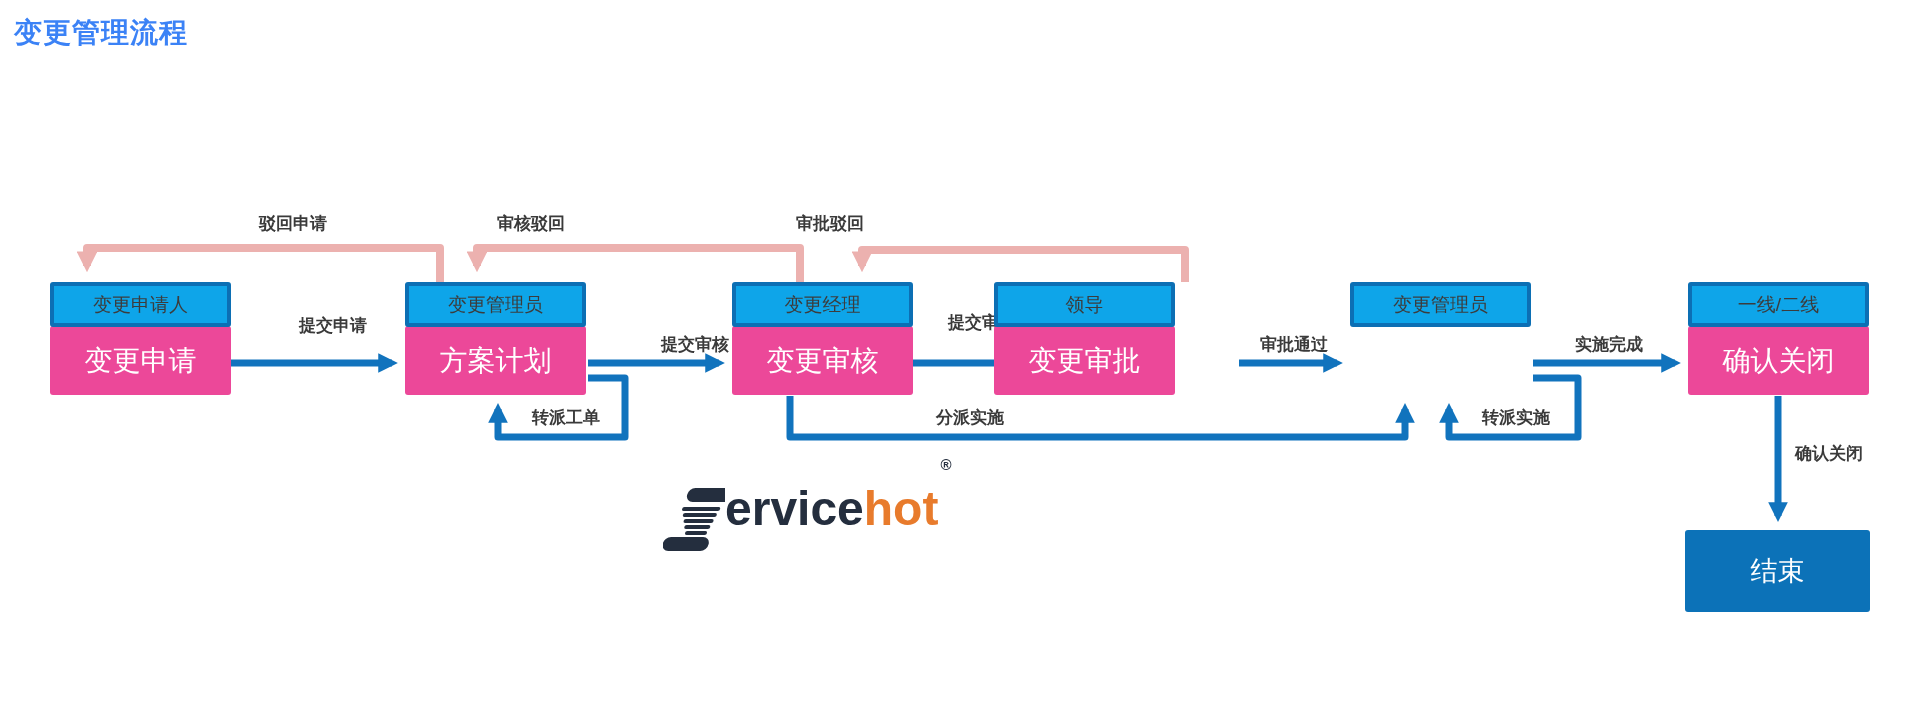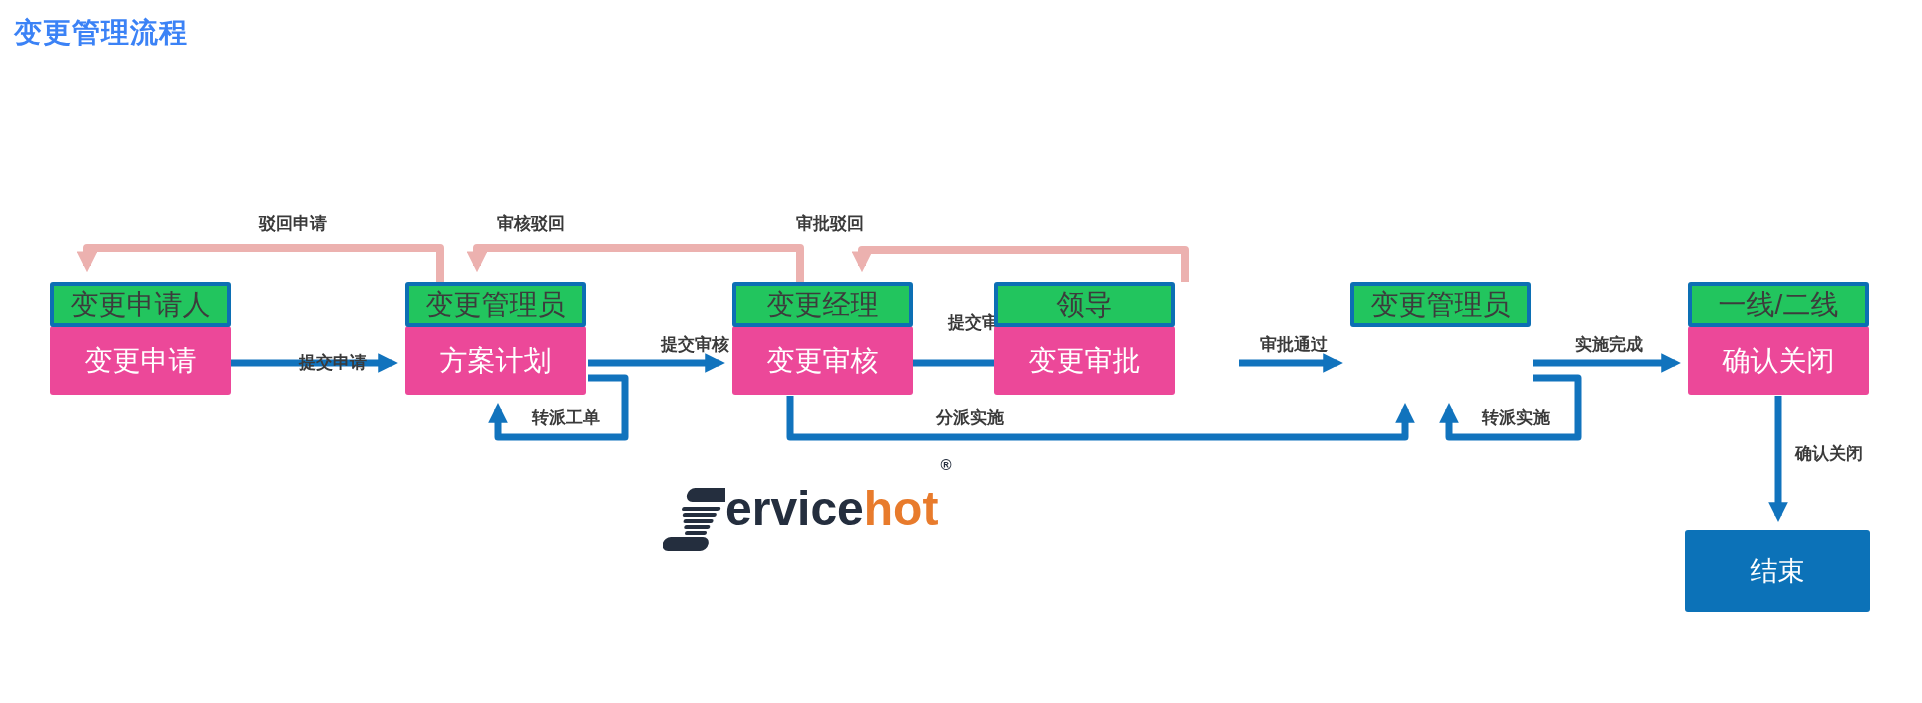--- a/index.html
+++ b/index.html
@@ -8,24 +8,24 @@
 
   .page-title{
     position:absolute;left:14px;top:14px;
     font-size:28px;font-weight:900;color:#3b82f6;letter-spacing:1px;
   }
 
   .wires{position:absolute;left:0;top:0;width:1922px;height:703px;}
 
   .stage{position:absolute;top:282px;width:181px;}
   .stage-role{
-    box-sizing:border-box;height:45px;background:#22c55e;
+    box-sizing:border-box;height:45px;background:#0ea5e9;
     border:4px solid #0c6fb4;border-radius:3px;
     display:flex;align-items:center;justify-content:center;
-    font-size:28px;color:#3c3c3c;position:relative;z-index:2;
+    font-size:19px;color:#3c3c3c;position:relative;z-index:2;
   }
   .stage-step{
     box-sizing:border-box;height:69px;margin-top:-1px;background:#ec4899;
     border-radius:3px;display:flex;align-items:center;justify-content:center;
     font-size:28px;color:#ffffff;position:relative;z-index:1;
   }
 
   .end-node{
     position:absolute;left:1685px;top:530px;width:185px;height:82px;
     background:#0c72b8;border-radius:3px;
@@ -104,21 +104,21 @@
     <div class="stage-role">一线/二线</div>
     <div class="stage-step">确认关闭</div>
   </div>
 
   <div class="end-node">结束</div>
 
   <div class="wire-label" style="left:293px;top:212px">驳回申请</div>
   <div class="wire-label" style="left:531px;top:212px">审核驳回</div>
   <div class="wire-label" style="left:830px;top:212px">审批驳回</div>
 
-  <div class="wire-label" style="left:333px;top:351px">提交申请</div>
+  <div class="wire-label" style="left:333px;top:314px">提交申请</div>
   <div class="wire-label" style="left:695px;top:333px">提交审核</div>
   <div class="wire-label" style="left:982px;top:311px">提交审批</div>
   <div class="wire-label" style="left:1294px;top:333px">审批通过</div>
   <div class="wire-label" style="left:1609px;top:333px">实施完成</div>
   <div class="wire-label no-center" style="left:1795px;top:442px">确认关闭</div>
 
   <div class="wire-label" style="left:566px;top:406px">转派工单</div>
   <div class="wire-label" style="left:970px;top:406px">分派实施</div>
   <div class="wire-label" style="left:1516px;top:406px">转派实施</div>
 

